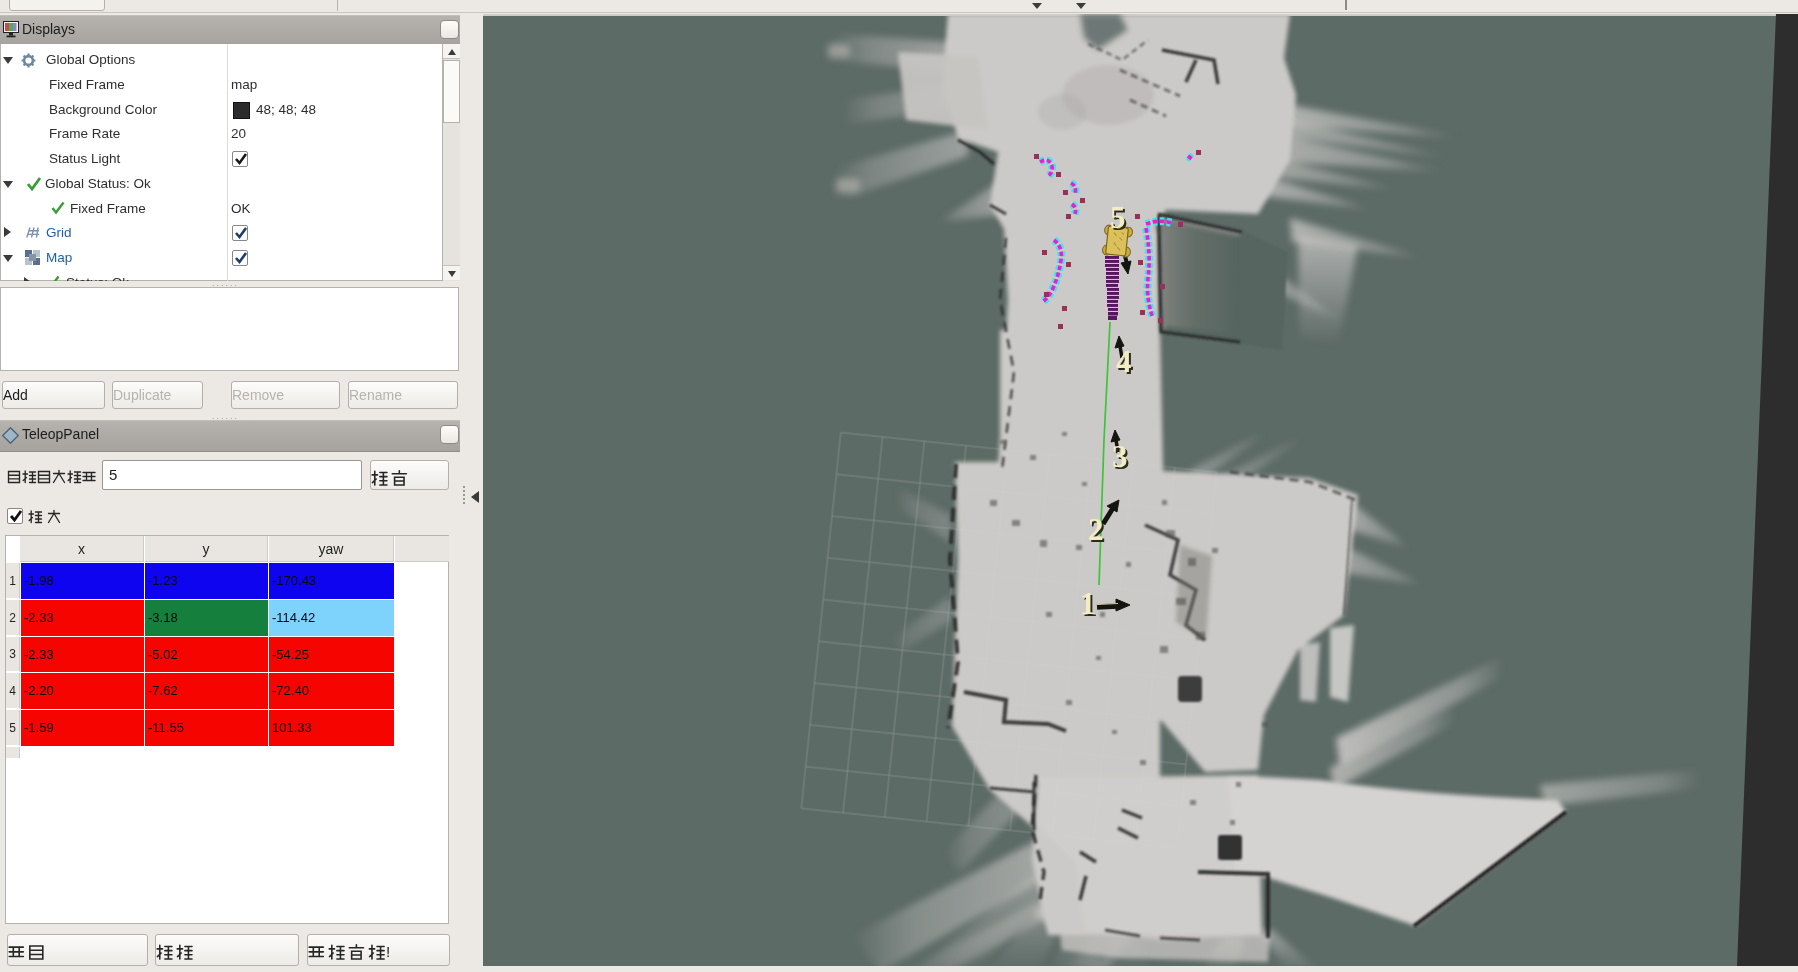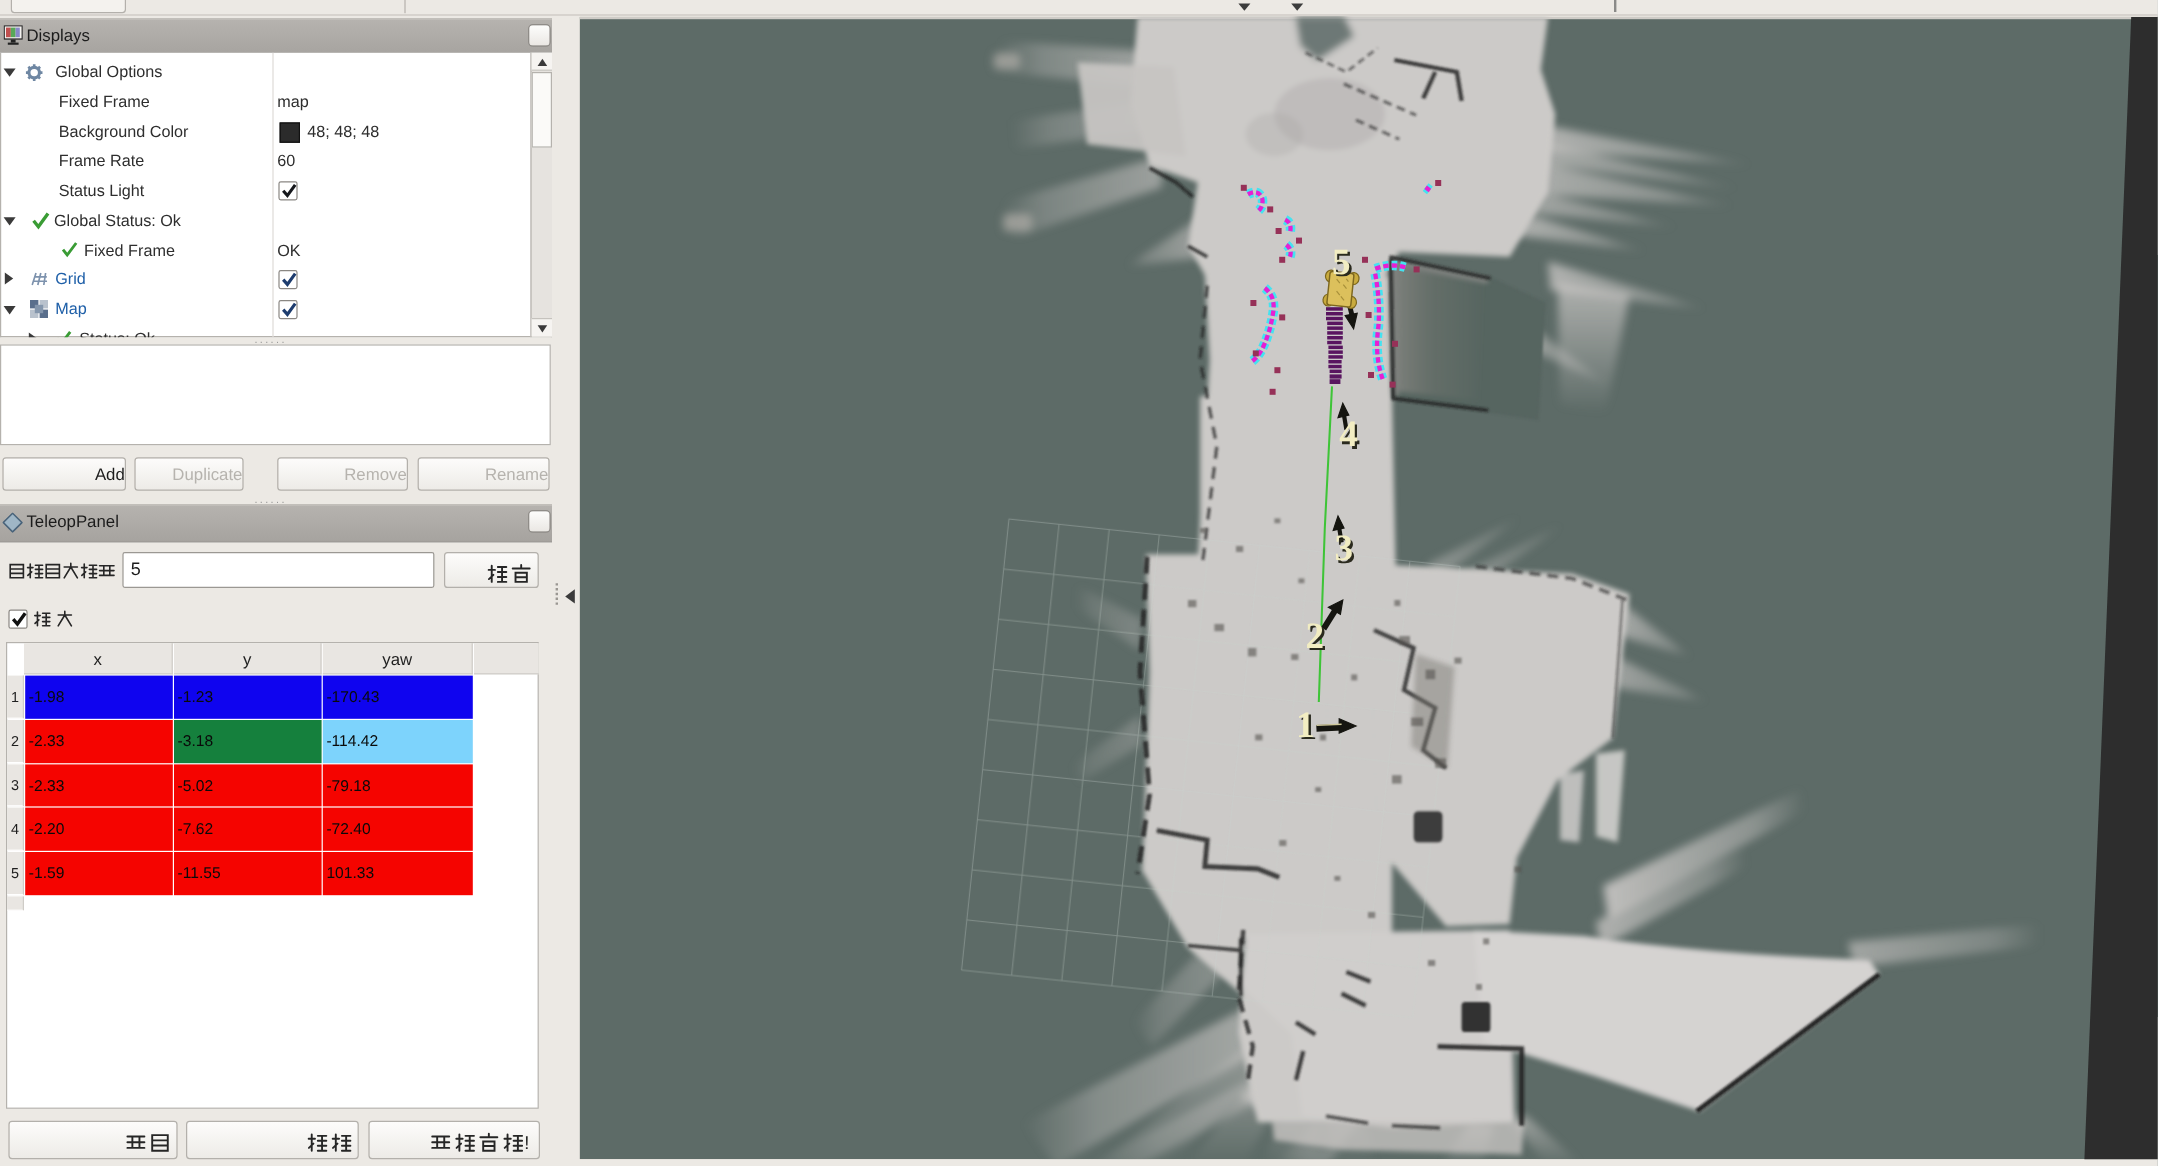--- a/index.html
+++ b/index.html
@@ -15,21 +15,21 @@
 .coldiv{left:227px;top:44px;width:1px;height:237px;background:#dedbd7}
 .exp{position:absolute;top:9px;width:0;height:0;border-left:5px solid transparent;border-right:5px solid transparent;border-top:7px solid #3a3a3a}
 .col{position:absolute;top:6px;width:0;height:0;border-top:5px solid transparent;border-bottom:5px solid transparent;border-left:7px solid #3a3a3a}
 .cbx{position:absolute;width:16px;height:16px;background:#fff;border:1px solid #8a8783;border-radius:2px}
 .blue{color:#1e5fa8;font-weight:normal}
 #scroll{left:442px;top:44px;width:18px;height:237px;background:#e6e3df;border-left:1px solid #b5b2ad}
 .sbtn{position:absolute;left:0;width:17px;height:15px;background:#f6f4f1;border-bottom:1px solid #c5c2bd}
 #sthumb{position:absolute;left:0;top:16px;width:17px;height:63px;background:#fbfaf8;border:1px solid #b5b2ad}
 .dots{position:absolute;width:30px;height:3px;color:#999;font-size:9px;letter-spacing:2px;line-height:3px}
 #emptybox{left:0;top:287px;width:459px;height:84px;background:#fff;border:1px solid #b5b2ad}
-.btn{position:absolute;height:28px;background:linear-gradient(#fdfcfb,#edebe7);border:1px solid #b3b0ab;border-radius:3px;font-size:14px;text-align:right;color:#262626;line-height:26px}
+.btn{position:absolute;height:28px;background:linear-gradient(#fdfcfb,#edebe7);border:1px solid #b3b0ab;border-radius:3px;font-size:14px;text-align:left;color:#262626;line-height:26px}
 .btn.dis{color:#b6b3ae}
 #teleop-title{top:420px}
 .input{left:102px;top:460px;width:260px;height:30px;background:#fff;border:1px solid #9b9893;border-radius:2px;font-size:15px;color:#1a1a1a;line-height:28px;padding-left:6px}
 #table{left:5px;top:535px;width:444px;height:389px;background:#fff;border:1px solid #b5b2ad}
 .th{position:absolute;top:0;height:26px;background:#e9e6e2;border-right:1px solid #cfccc7;border-bottom:1px solid #cfccc7;font-size:14px;text-align:center;line-height:26px;color:#1f1f1f}
 .rn{position:absolute;left:0;width:14px;background:#e9e6e2;border-right:1px solid #cfccc7;border-bottom:1px solid #fff;font-size:12px;text-align:center;color:#1f1f1f}
 .cell{position:absolute;height:36px;font-size:13px;color:#0a0a0a;line-height:36px;padding-left:3px}
 svg.cjk{vertical-align:middle;stroke:#262626;stroke-width:1.35;fill:none;stroke-linecap:round}
 .cjk text{stroke:none;fill:#262626}
 </style></head>
@@ -91,21 +91,21 @@
     <div class="lbl" style="left:49px">Fixed Frame</div>
     <div class="val">map</div>
   </div>
 <div class="abs trow" style="top:98px">
     <div class="lbl" style="left:49px">Background Color</div>
 <div class="abs" style="left:233px;top:4px;width:17px;height:17px;background:#2b2b2b;border:1px solid #111"></div>
     <div class="val" style="left:256px">48; 48; 48</div>
   </div>
 <div class="abs trow" style="top:122px">
     <div class="lbl" style="left:49px">Frame Rate</div>
-    <div class="val">60</div>
+    <div class="val">20</div>
   </div>
 <div class="abs trow" style="top:147px">
     <div class="lbl" style="left:49px">Status Light</div>
 <div class="cbx" style="left:232px;top:4px"></div>
     <svg class="abs" style="left:234px;top:5px" width="14" height="14">
       <path d="M2,7 l3.5,4 L12,2" stroke="#16181c" stroke-width="2.6" fill="none"></path>
     </svg>
   </div>
 <div class="abs trow" style="top:172px">
     <div class="exp" style="left:3px"></div>
@@ -221,21 +221,21 @@
 <div class="rn" style="top:174px;height:36px;line-height:36px">5</div>
 <div class="rn" style="top:211px;height:12px"></div>
 <div class="cell" style="left:15px;top:27px;width:123px;background:#0f04ef">-1.98</div>
 <div class="cell" style="left:139px;top:27px;width:123px;background:#0f04ef">-1.23</div>
 <div class="cell" style="left:263px;top:27px;width:125px;background:#0f04ef">-170.43</div>
 <div class="cell" style="left:15px;top:64px;width:123px;background:#f50400">-2.33</div>
 <div class="cell" style="left:139px;top:64px;width:123px;background:#15803d">-3.18</div>
 <div class="cell" style="left:263px;top:64px;width:125px;background:#7dd3fc">-114.42</div>
 <div class="cell" style="left:15px;top:101px;width:123px;height:35px;line-height:35px;background:#f50400">-2.33</div>
 <div class="cell" style="left:139px;top:101px;width:123px;height:35px;line-height:35px;background:#f50400">-5.02</div>
-<div class="cell" style="left:263px;top:101px;width:125px;height:35px;line-height:35px;background:#f50400">-79.18</div>
+<div class="cell" style="left:263px;top:101px;width:125px;height:35px;line-height:35px;background:#f50400">-54.25</div>
 <div class="cell" style="left:15px;top:137px;width:123px;background:#f50400">-2.20</div>
 <div class="cell" style="left:139px;top:137px;width:123px;background:#f50400">-7.62</div>
 <div class="cell" style="left:263px;top:137px;width:125px;background:#f50400">-72.40</div>
 <div class="cell" style="left:15px;top:174px;width:123px;background:#f50400">-1.59</div>
 <div class="cell" style="left:139px;top:174px;width:123px;background:#f50400">-11.55</div>
 <div class="cell" style="left:263px;top:174px;width:125px;background:#f50400">101.33</div>
 </div>
 
 <div class="abs btn" style="left:7px;top:934px;width:141px;height:32px"><svg class="cjk" width="42" height="19" style="margin-top:6px">
       <g transform="scale(1.18)">

